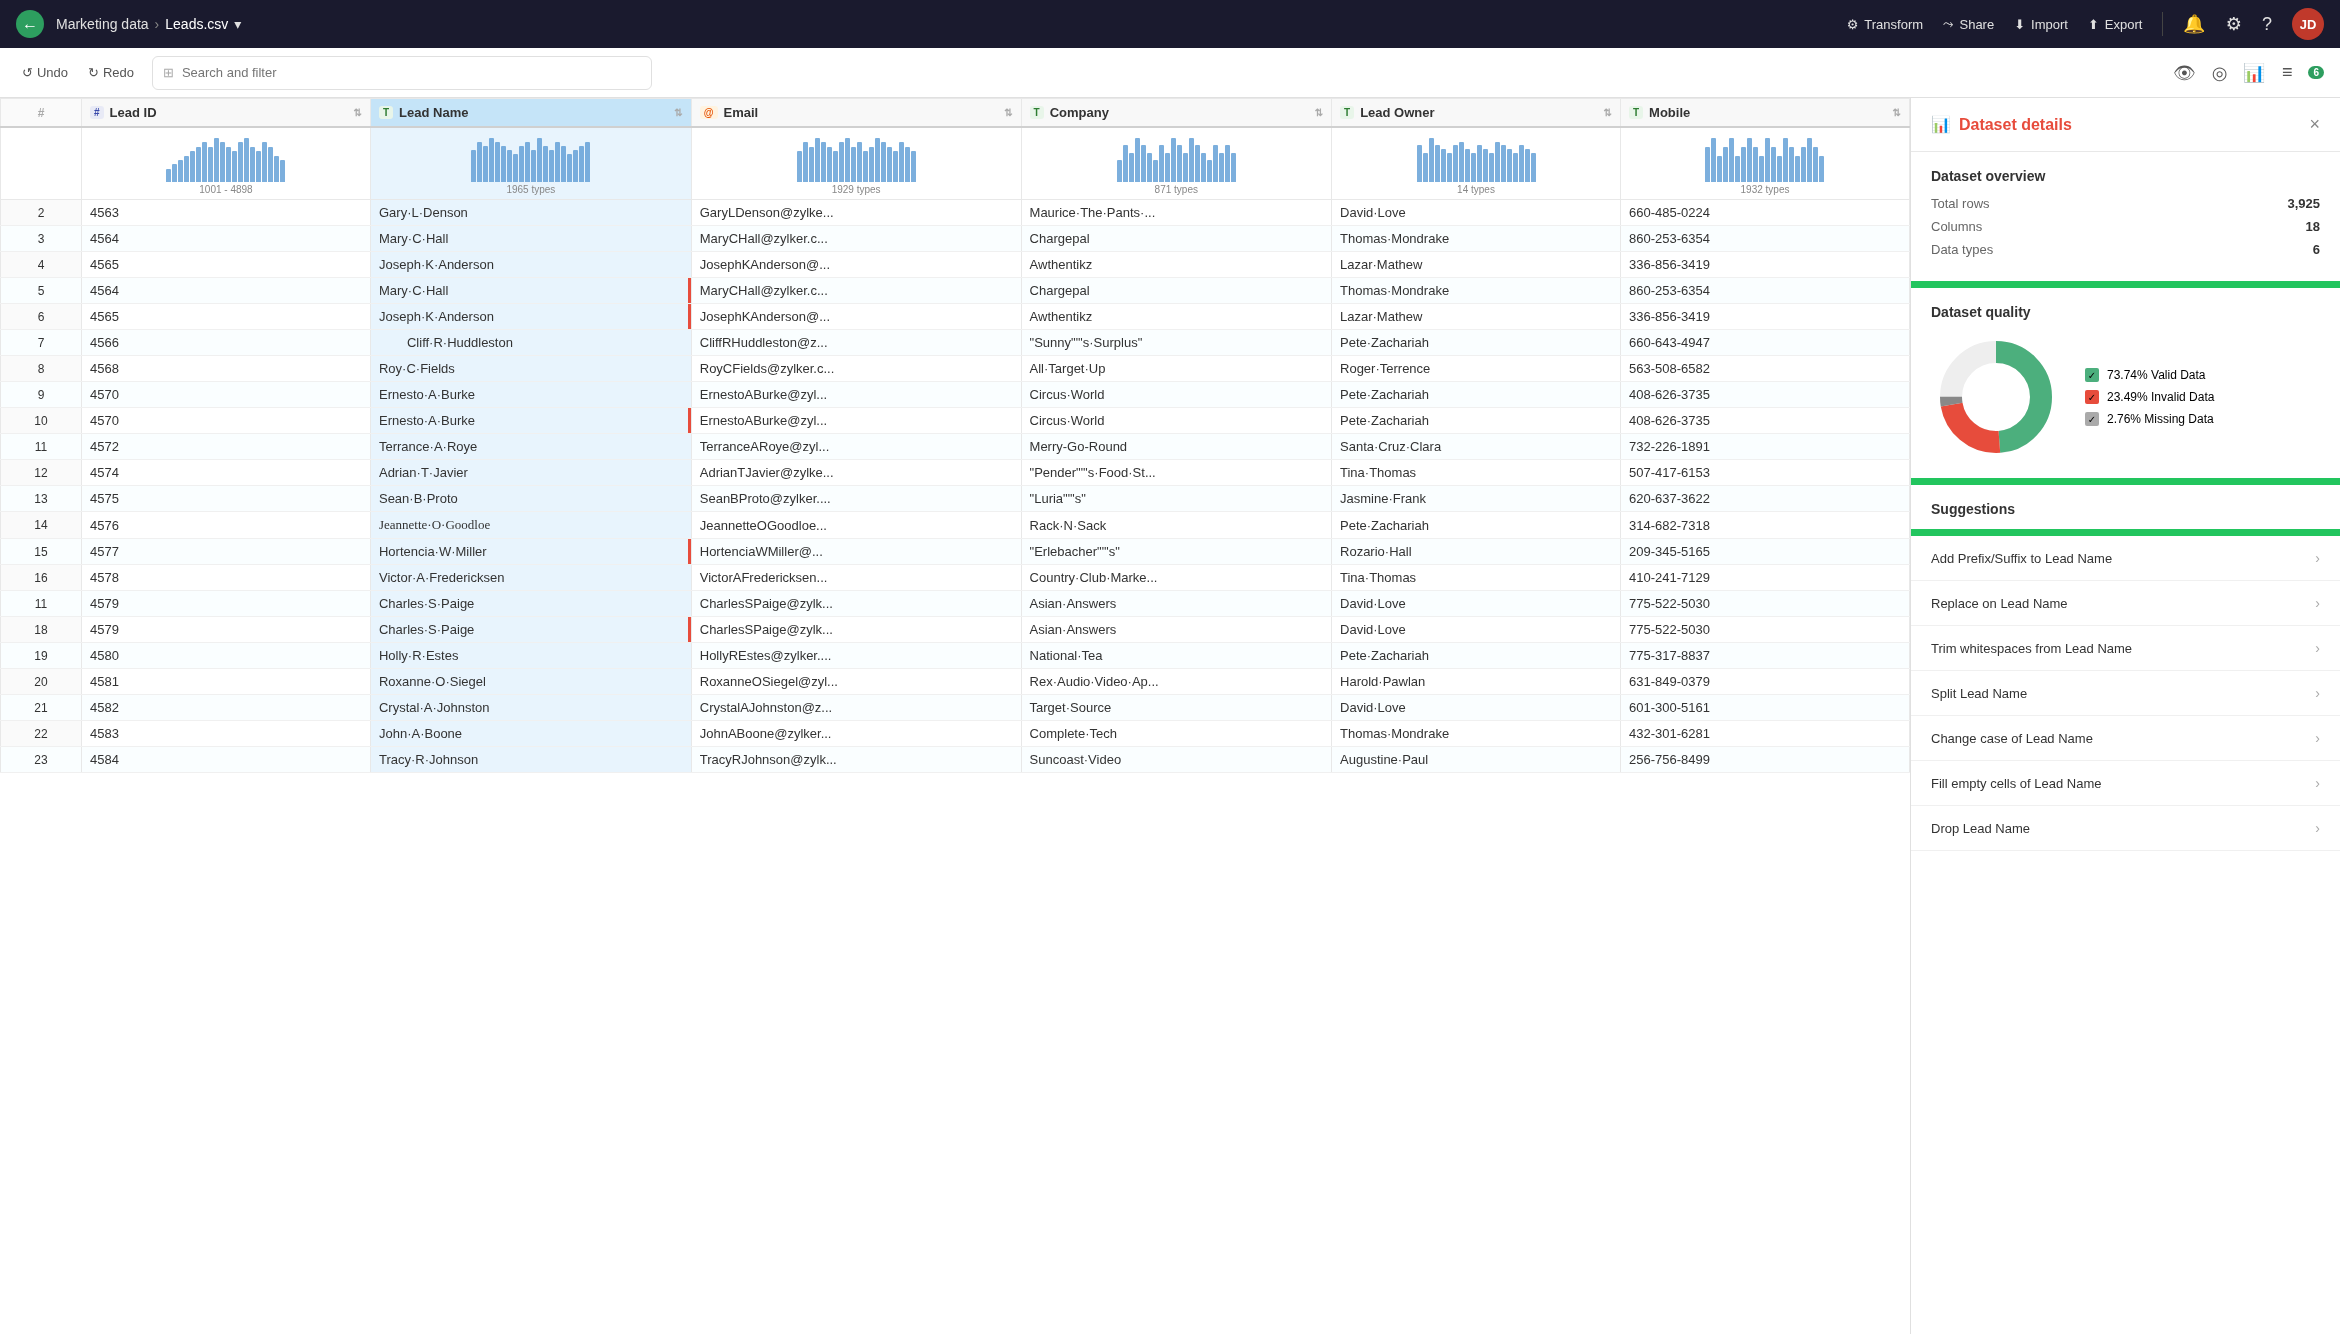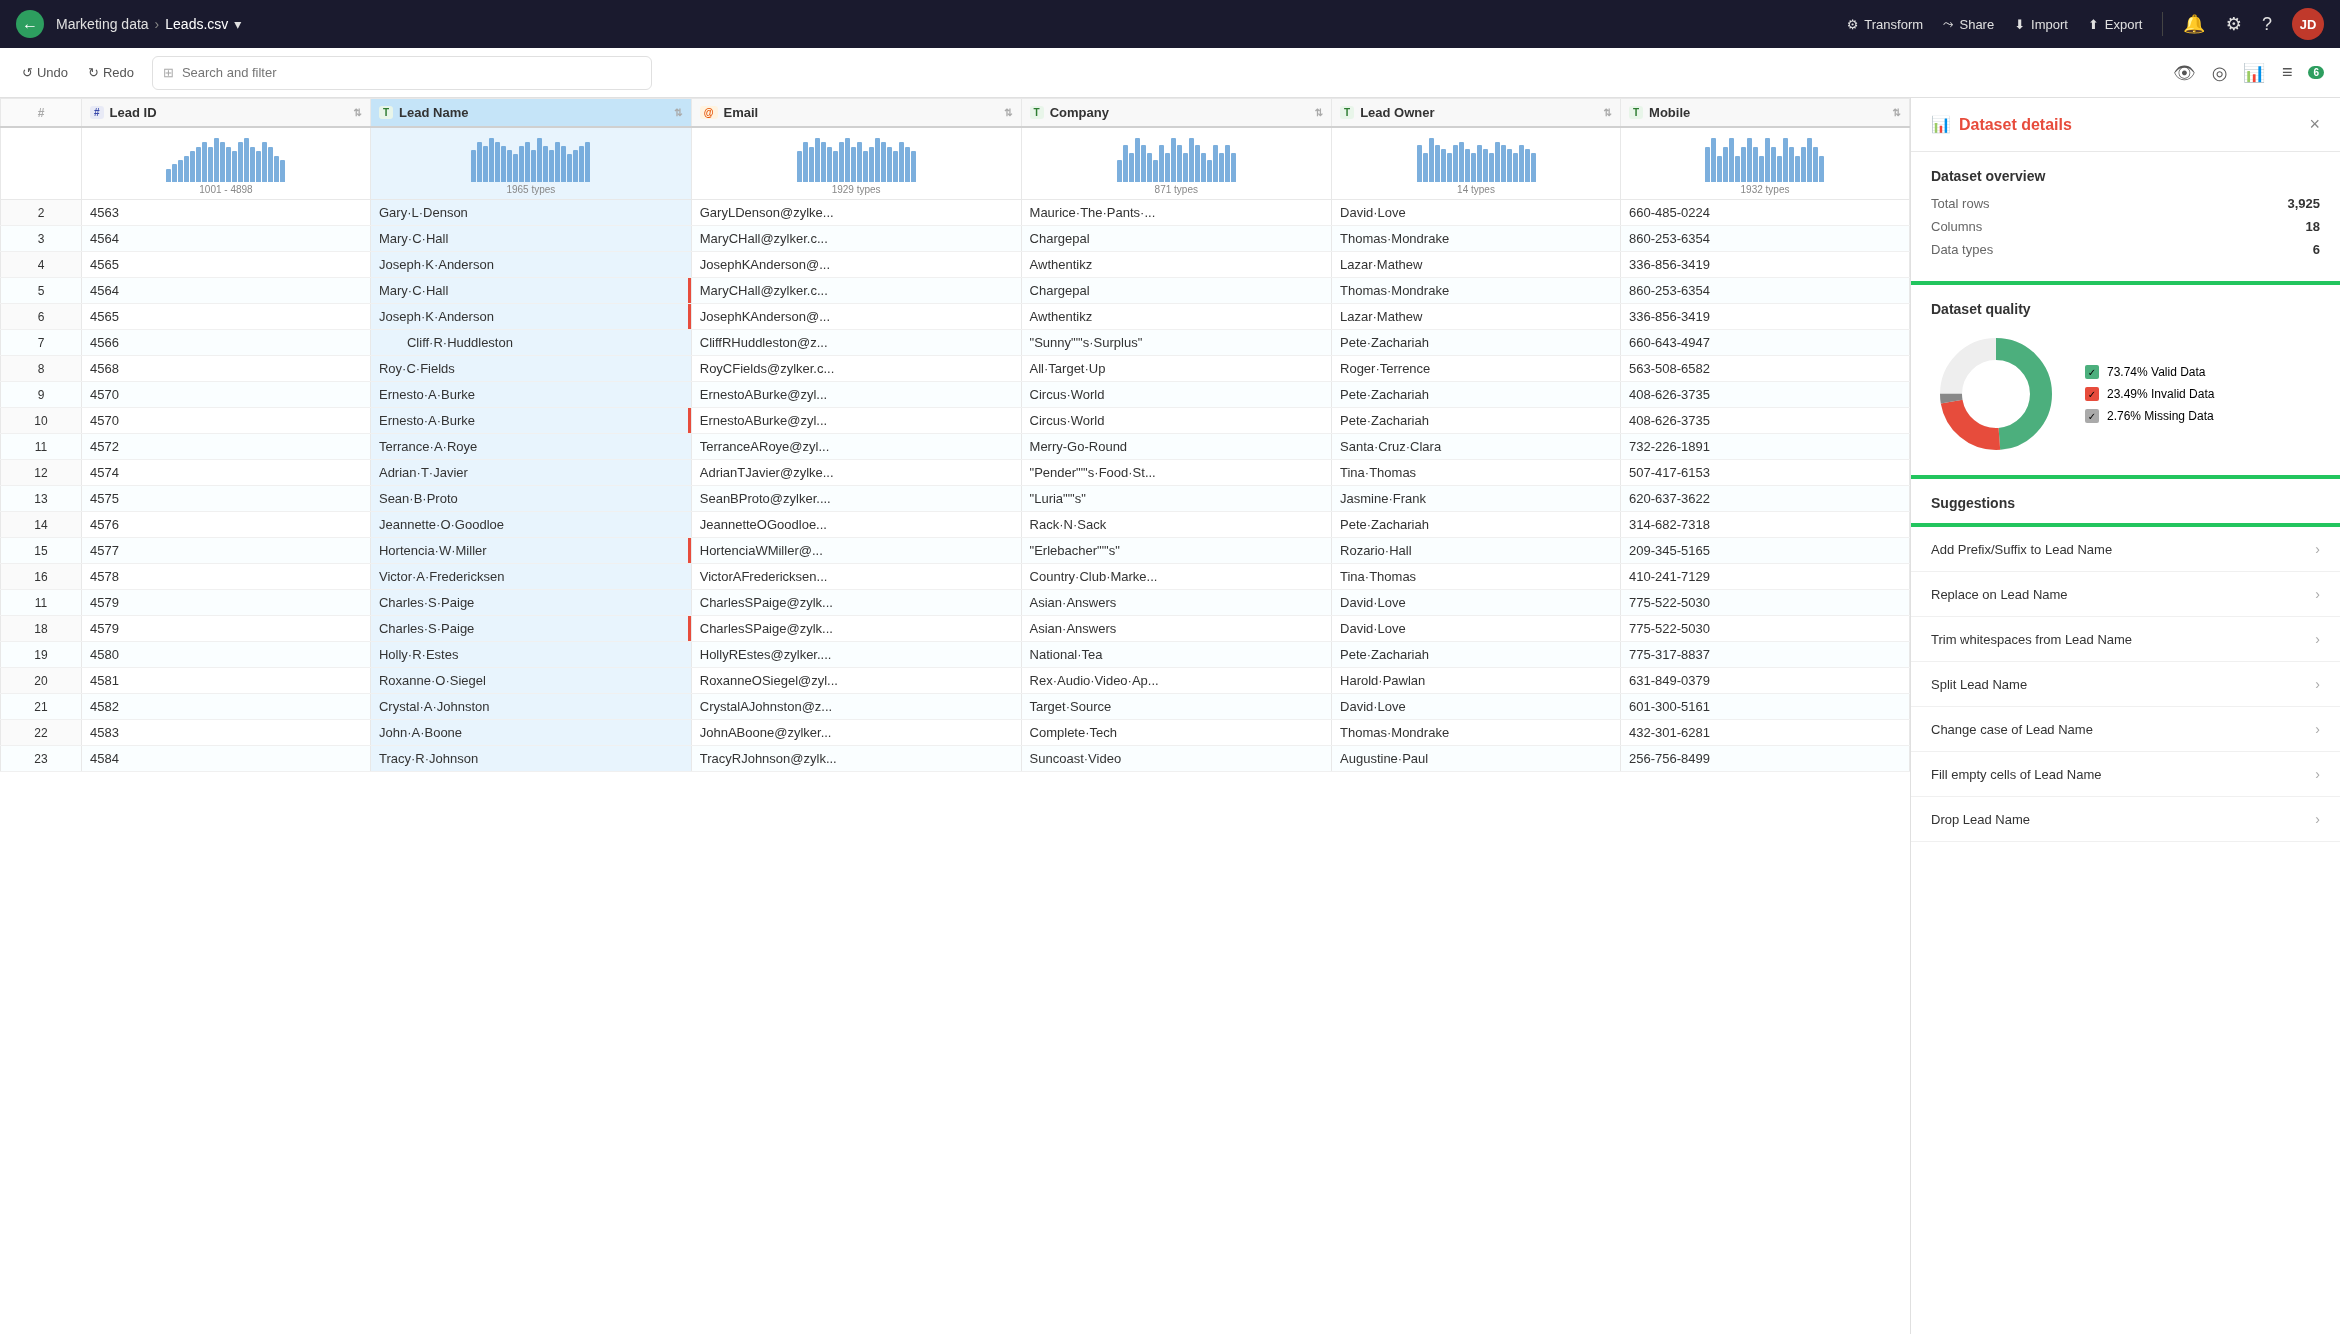--- a/index.html
+++ b/index.html
@@ -177,21 +177,21 @@
       display: flex; align-items: center; justify-content: space-between;
       padding: 16px 20px;
       border-bottom: 1px solid #e8e8e8;
     }
     .panel-title {
       display: flex; align-items: center; gap: 8px;
       font-size: 16px; font-weight: 600; color: #e74c3c;
     }
     .close-btn { cursor: pointer; color: #888; font-size: 18px; }
 
-    .panel-section { padding: 16px 20px; border-bottom: 4px solid #22c55e; }
+    .panel-section { padding: 16px 20px; border-bottom: 7px solid #22c55e; }
     .section-title { font-size: 14px; font-weight: 600; color: #333; margin-bottom: 12px; }
     .stat-row { display: flex; justify-content: space-between; margin-bottom: 8px; }
     .stat-label { color: #666; }
     .stat-value { font-weight: 600; color: #333; }
 
     
     .quality-layout { display: flex; align-items: center; gap: 24px; }
     .donut-container { position: relative; width: 130px; height: 130px; }
     .donut-container svg { width: 130px; height: 130px; }
     .legend { display: flex; flex-direction: column; gap: 8px; }
@@ -608,21 +608,21 @@
             <td>4575</td>
             <td class="lead-name-col" style="position: relative;">Sean·B·Proto</td>
             <td>SeanBProto@zylker....</td>
             <td>"Luria""'s"</td>
             <td>Jasmine·Frank</td>
             <td>620-637-3622</td>
           </tr>
           <tr class="data-row">
             <td class="row-num">14</td>
             <td>4576</td>
-            <td class="lead-name-col" style="position: relative;">Jeannette·O·Goodloe</td>
+            <td class="lead-name-col" style="position: relative; font-family: Liberation Serif, serif;">Jeannette·O·Goodloe</td>
             <td>JeannetteOGoodloe...</td>
             <td>Rack·N·Sack</td>
             <td>Pete·Zachariah</td>
             <td>314-682-7318</td>
           </tr>
           <tr class="data-row">
             <td class="row-num">15</td>
             <td>4577</td>
             <td class="lead-name-col invalid-marker" style="position: relative; padding-left: 8px;">Hortencia·W·Miller<div style="position: absolute; right: 0px; top: 0px; width: 3px; height: 100%; background: rgb(231, 76, 60);"></div></td>
             <td>HortenciaWMiller@...</td>

